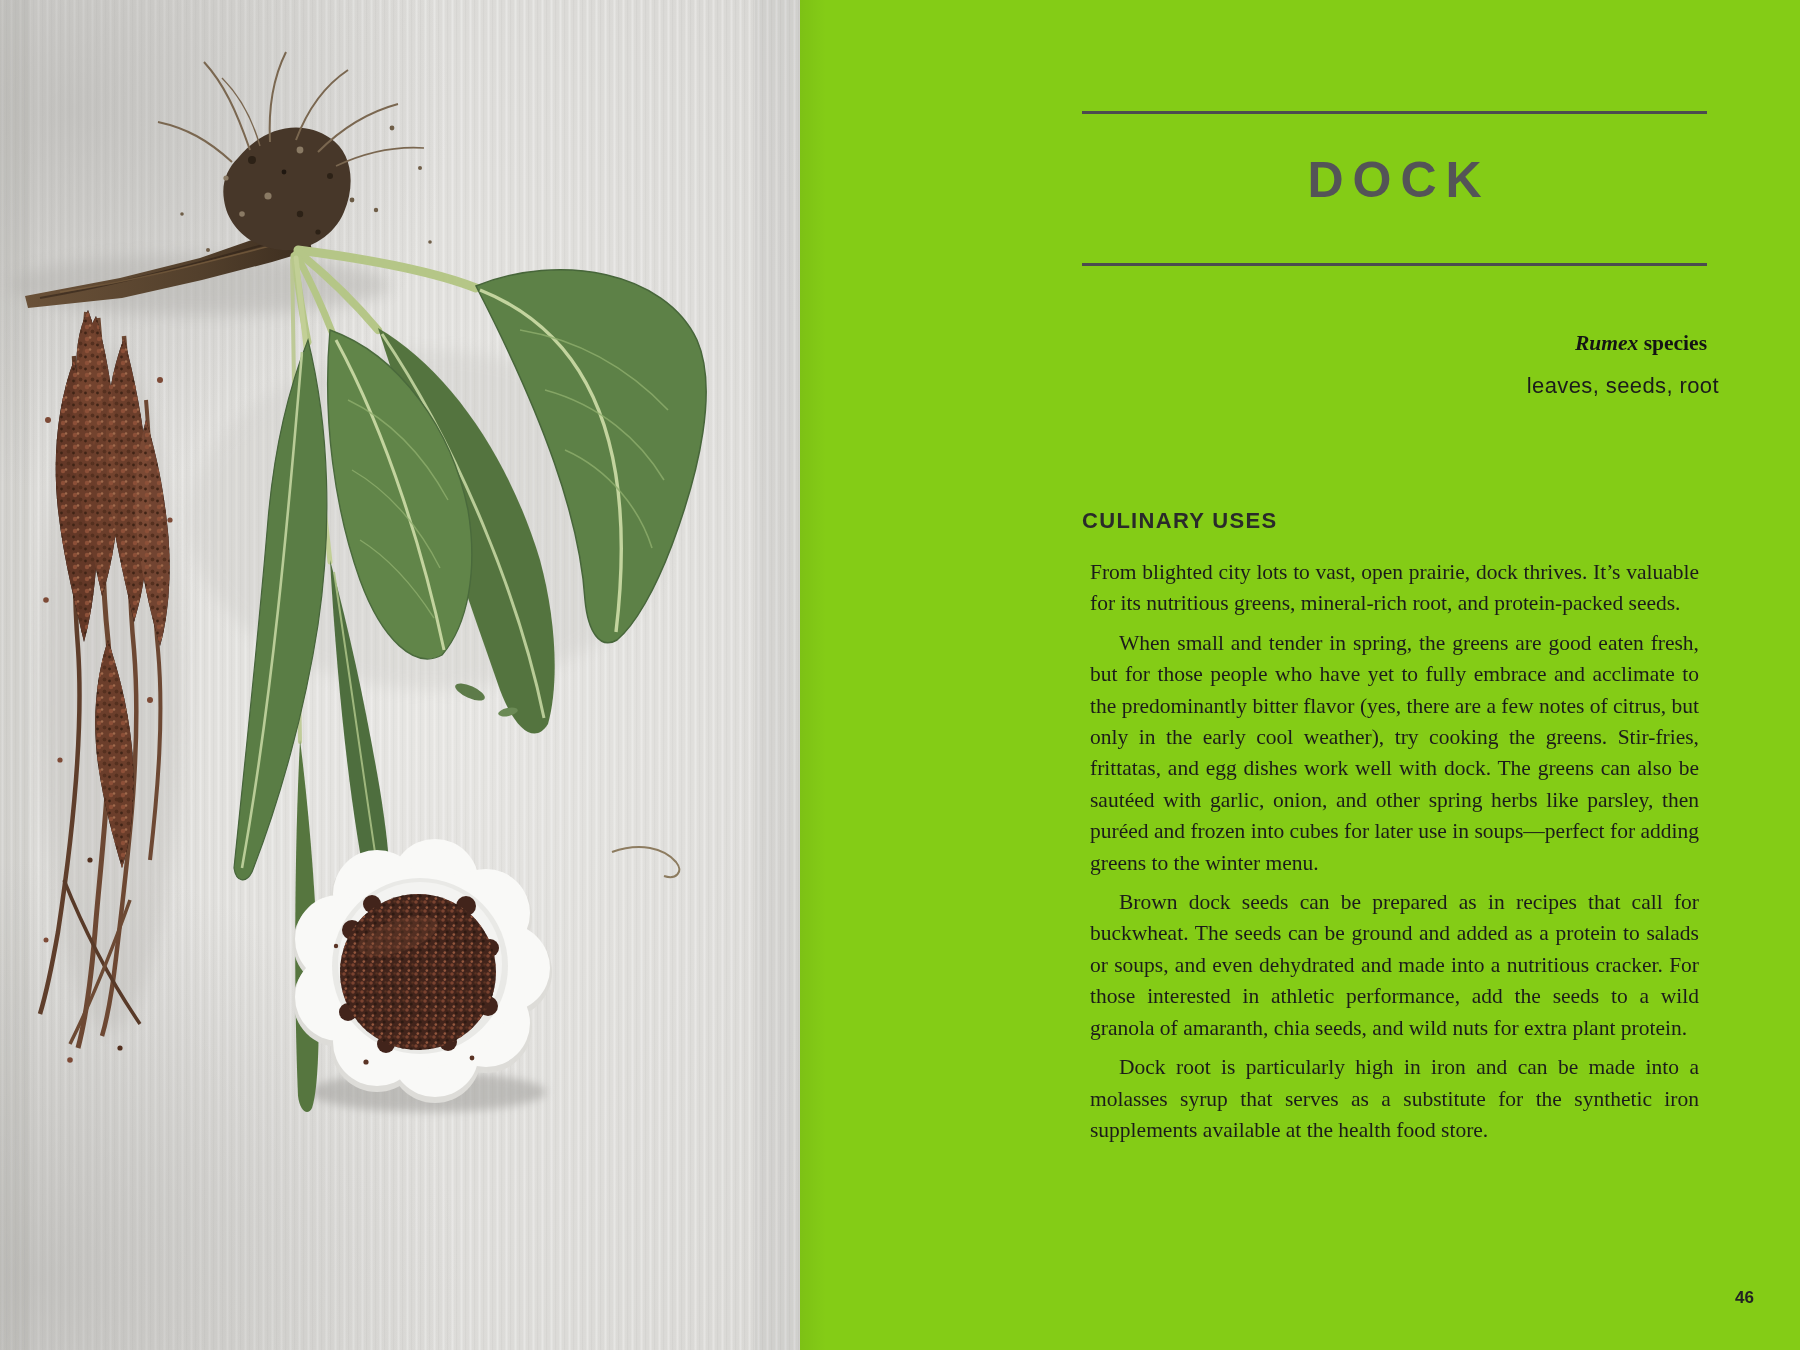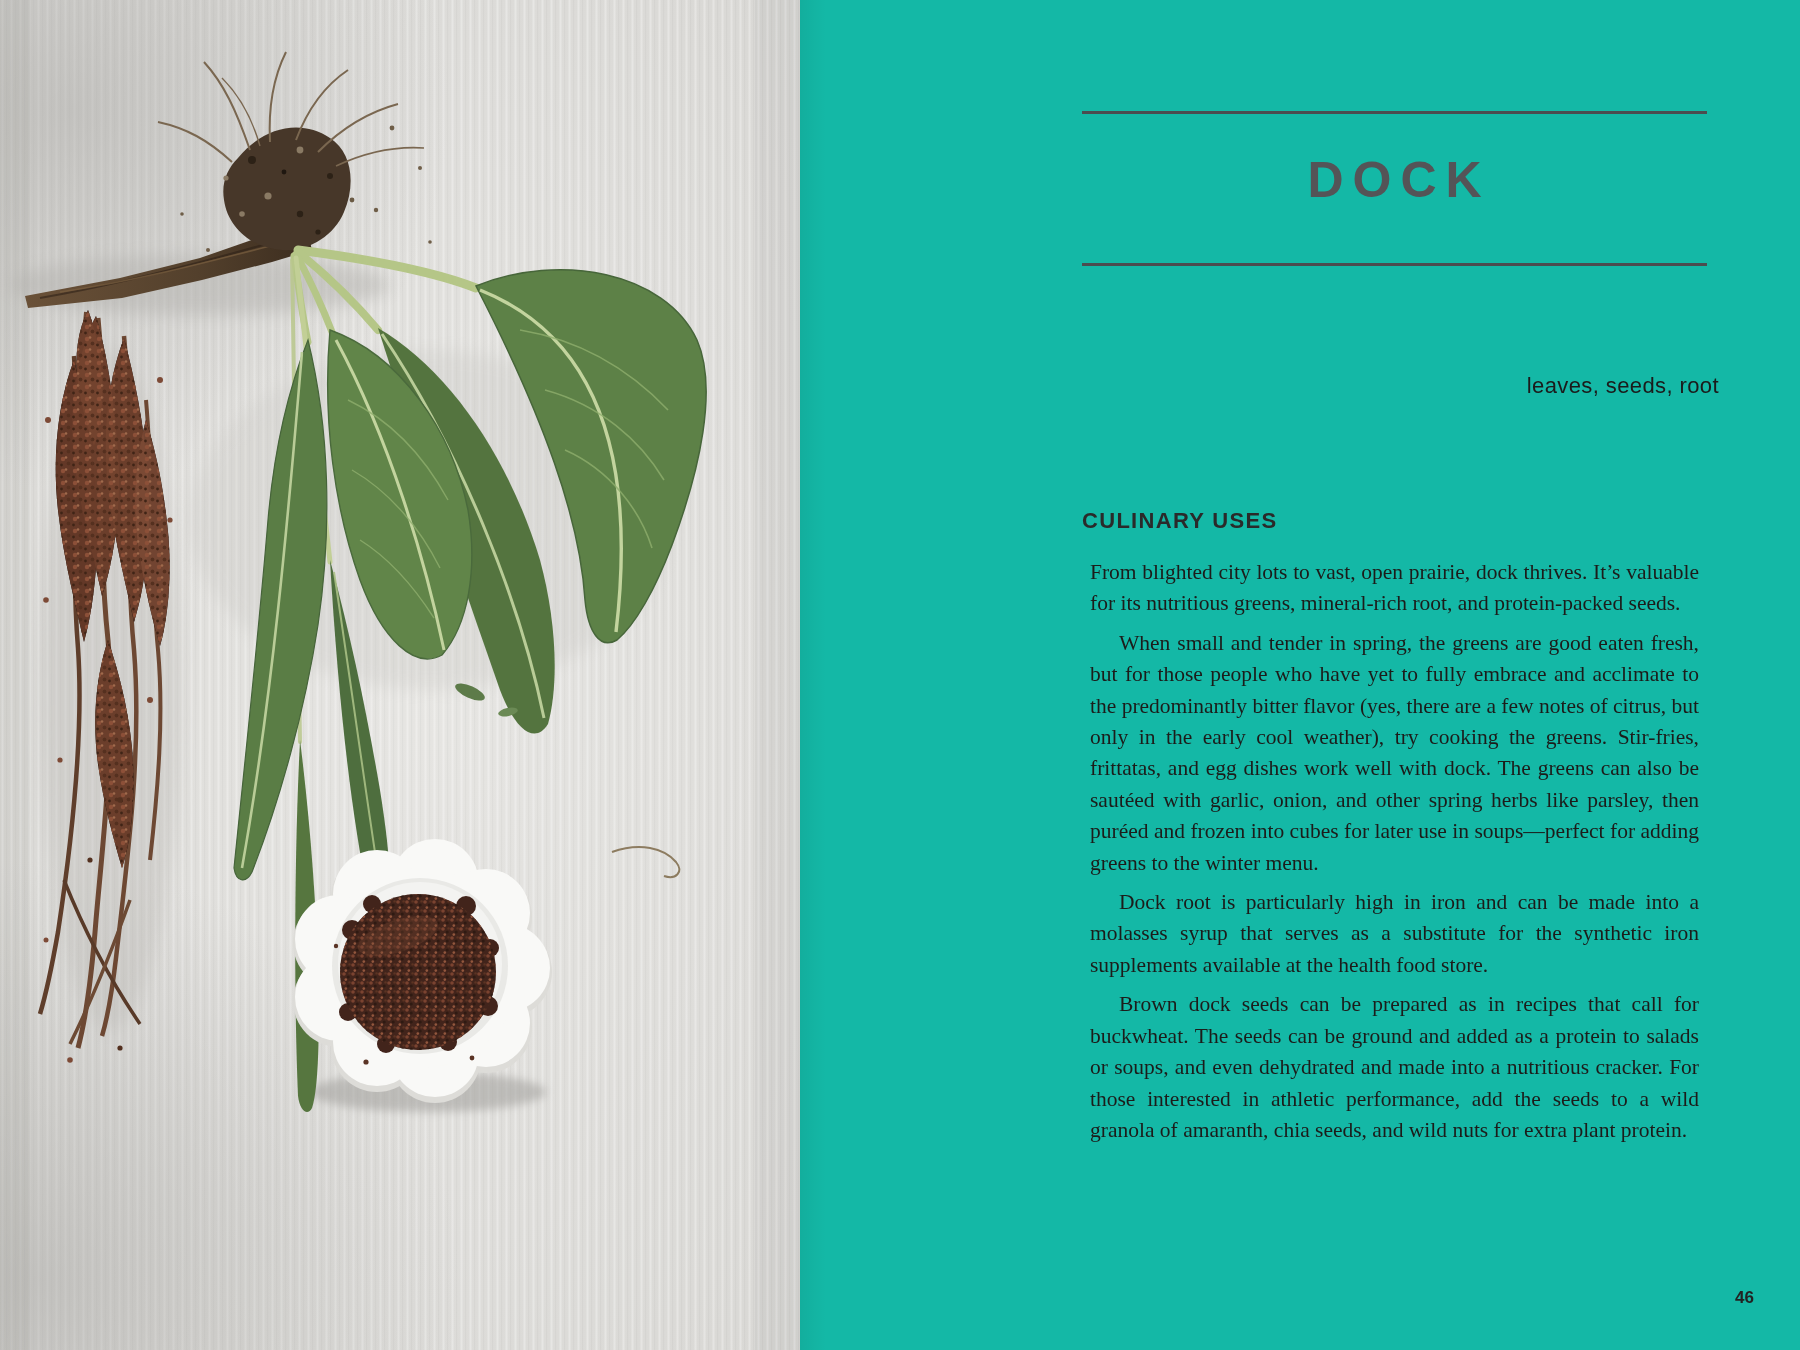--- a/index.html
+++ b/index.html
@@ -4,21 +4,21 @@
 <style>
   html,body{margin:0;padding:0;}
   body{width:1800px;height:1350px;font-family:"Liberation Serif",serif;background:#ededec;}
   .spread{position:relative;width:1800px;height:1350px;display:flex;overflow:hidden;}
 
   
   .photo-page{position:relative;width:800px;height:1350px;flex:0 0 800px;background:#d7d6d3;overflow:hidden;}
   .photo-page svg{display:block;width:800px;height:1350px;}
 
   
-  .text-page{position:relative;width:1000px;height:1350px;flex:0 0 1000px;background:#14b8a6;}
+  .text-page{position:relative;width:1000px;height:1350px;flex:0 0 1000px;background:#84cc16;}
   .text-page::before{content:"";position:absolute;left:0;top:0;bottom:0;width:26px;
     background:linear-gradient(to right,rgba(0,0,0,0.055),rgba(0,0,0,0));pointer-events:none;}
   .column{position:absolute;left:282px;top:0;width:625px;height:1350px;}
 
   .rule{position:absolute;left:0;width:625px;height:3px;background:#4c4c4f;}
   .rule-top{top:111px;}
   .rule-bottom{top:263px;}
 
   h1.title{position:absolute;top:152px;left:0;width:625px;margin:0;text-align:center;
     font-family:"Liberation Sans",sans-serif;font-weight:600;font-size:50px;line-height:56px;
@@ -270,28 +270,29 @@
       </g>
     </svg>
   </div>
 
   <div class="text-page">
     <div class="column">
       <div class="rule rule-top"></div>
       <h1 class="title">DOCK</h1>
       <div class="rule rule-bottom"></div>
 
+      <p class="species"><em>Rumex</em><span> species</span></p>
       <p class="parts">leaves, seeds, root</p>
 
       <h2 class="section">CULINARY USES</h2>
 
       <div class="body-text">
         <p>From blighted city lots to vast, open prairie, dock thrives. It’s valuable for its nutritious greens, mineral-rich root, and protein-packed seeds.</p>
         <p>When small and tender in spring, the greens are good eaten fresh, but for those people who have yet to fully embrace and acclimate to the predominantly bitter flavor (yes, there are a few notes of citrus, but only in the early cool weather), try cooking the greens. Stir-fries, frittatas, and egg dishes work well with dock. The greens can also be sautéed with garlic, onion, and other spring herbs like parsley, then puréed and frozen into cubes for later use in soups—perfect for adding greens to the winter menu.</p>
+        <p>Brown dock seeds can be prepared as in recipes that call for buckwheat. The seeds can be ground and added as a protein to salads or soups, and even dehydrated and made into a nutritious cracker. For those interested in athletic performance, add the seeds to a wild granola of amaranth, chia seeds, and wild nuts for extra plant protein.</p>
         <p>Dock root is particularly high in iron and can be made into a molasses syrup that serves as a substitute for the synthetic iron supplements available at the health food store.</p>
-        <p>Brown dock seeds can be prepared as in recipes that call for buckwheat. The seeds can be ground and added as a protein to salads or soups, and even dehydrated and made into a nutritious cracker. For those interested in athletic performance, add the seeds to a wild granola of amaranth, chia seeds, and wild nuts for extra plant protein.</p>
       </div>
     </div>
 
     <div class="page-number">46</div>
   </div>
 
 </div>
 
 </body></html>

